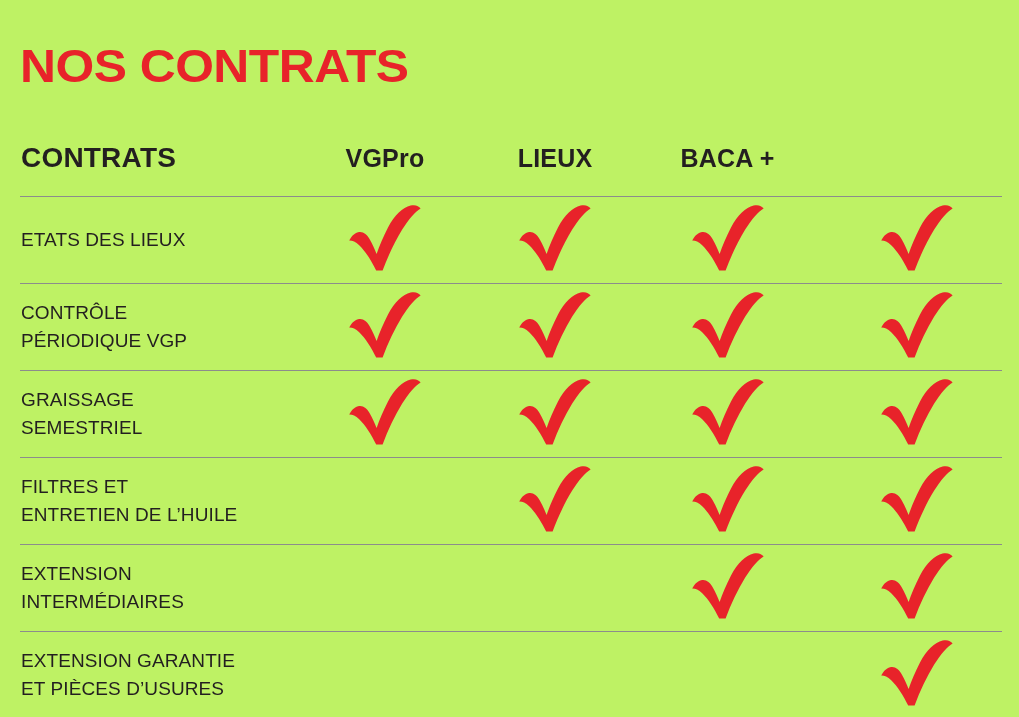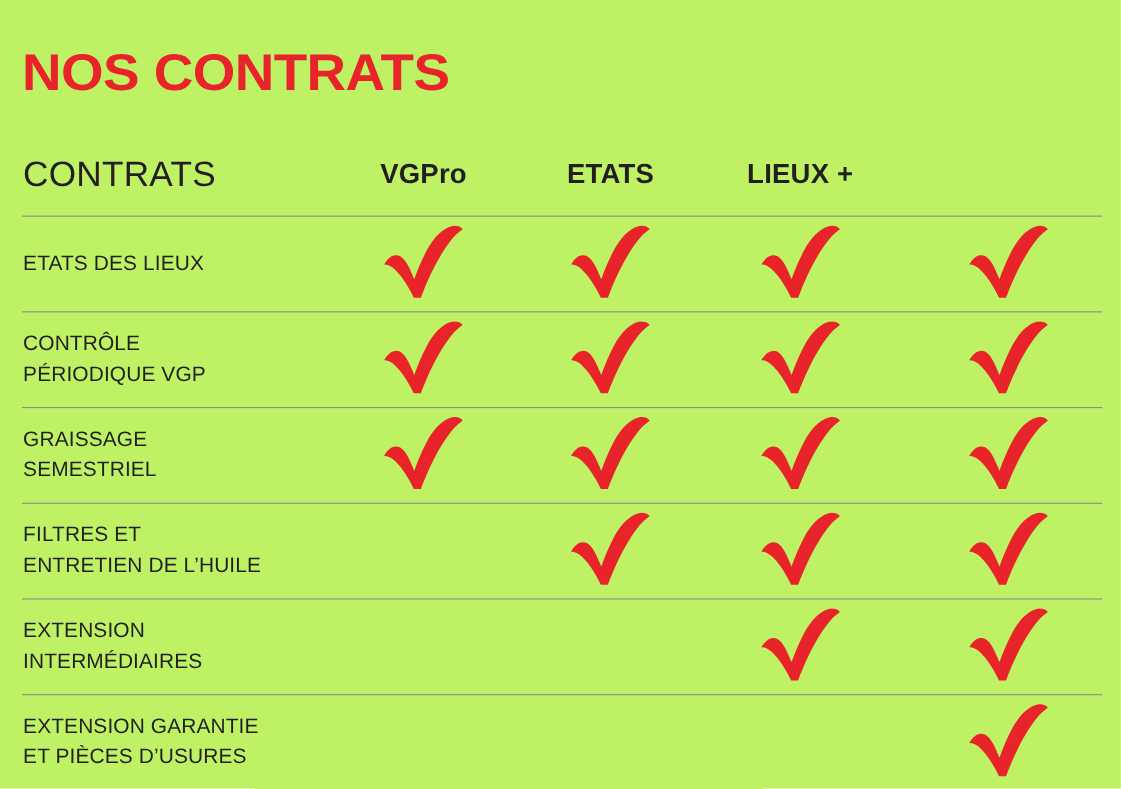--- a/index.html
+++ b/index.html
@@ -90,22 +90,22 @@
     font-weight: 400;
     color: #231f20;
     letter-spacing: 0.1px;
   }
 
   .cell-label .l2 {
     display: block;
   }
 
   .head-row .cell-label {
-    font-size: 32px;
-    font-weight: 400;
+    font-size: 28px;
+    font-weight: 700;
     letter-spacing: 0.2px;
     line-height: 30px;
   }
 
   .cell-col {
     flex: 0 0 auto;
     display: flex;
     align-items: center;
     justify-content: center;
     height: 100%;
@@ -142,22 +142,22 @@
 
 <div class="page">
 
   <h1 class="page-title">NOS CONTRATS</h1>
 
   <div class="contract-table">
 
     <div class="trow head-row">
       <div class="cell-label">CONTRATS</div>
       <div class="cell-col col-1">VGPro</div>
-      <div class="cell-col col-2">ETATS</div>
-      <div class="cell-col col-3">LIEUX +</div>
+      <div class="cell-col col-2">LIEUX</div>
+      <div class="cell-col col-3">BACA +</div>
     </div>
 
     <div id="rows-container">
         <div class="trow body-row ruled">
     <div class="cell-label">
       <span class="l1">ETATS DES LIEUX</span>
       
     </div>
     <div class="cell-col col-1">
             <span class="check">

